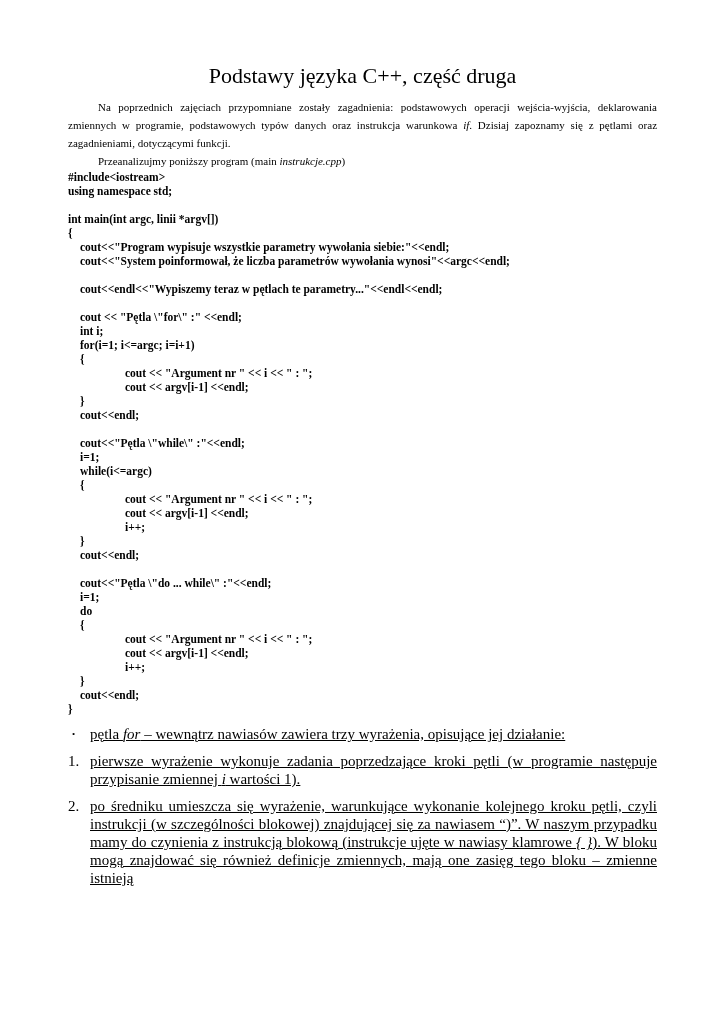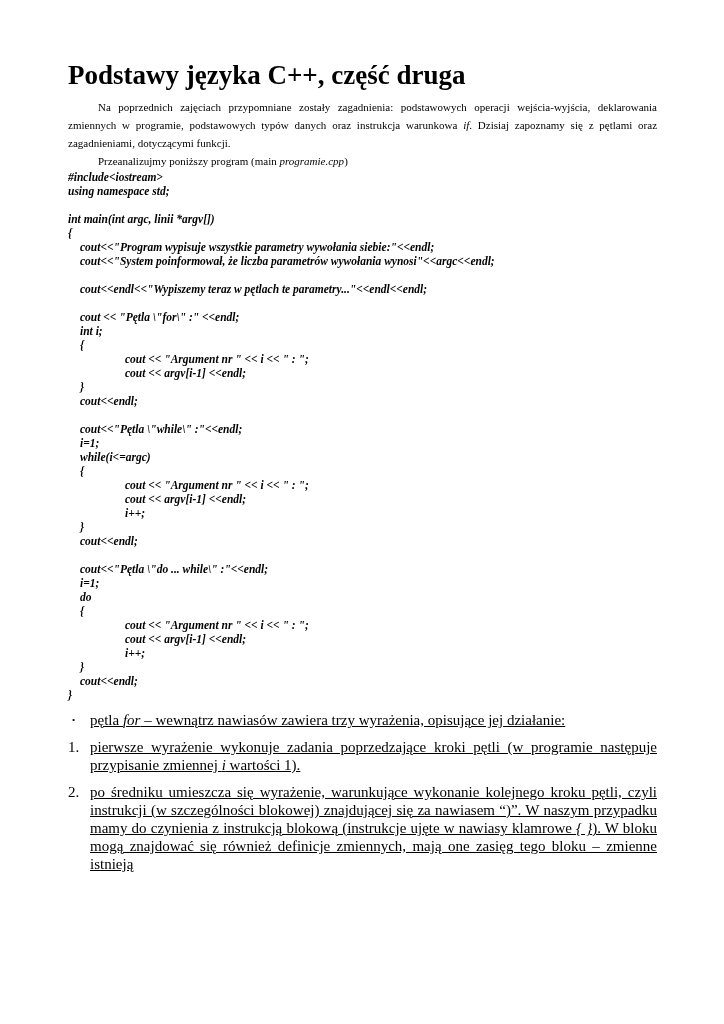--- a/index.html
+++ b/index.html
@@ -8,40 +8,40 @@
     width: 724px; height: 1024px;
     background: #ffffff;
     color: #000000;
     font-family: "Liberation Serif", serif;
     overflow: hidden;
     position: relative;
   }
   .content { padding: 64px 67px 0 68px; }
 
   h1.title {
-    font-size: 27px; line-height: 23px; font-weight: 700;
-    margin: 0 0 11px 0;
+    font-size: 22px; line-height: 23px; font-weight: 400;
+    text-align: center; margin: 0 0 11px 0;
   }
 
   p.body {
     font-size: 11px; line-height: 18px;
     text-align: justify; margin: 0;
   }
   .first-indent { text-indent: 30px; }
   .p-intro   { margin-bottom: 10px; }
   .p-analyze { margin-bottom: 13px; text-align: left; }
   .p-discussion { margin-bottom: 6px; }
 
   .code {
     font-family: "Liberation Serif", serif;
     font-weight: 700;
     font-size: 11.5px; line-height: 14px;
     margin: 0 0 3px 0;
   }
-  .code .ln { white-space: pre; font-style: italic; }
+  .code .ln { white-space: pre; }
   .code .ind0 { padding-left: 0; }
   .code .ind1 { padding-left: 12px; }
   .code .ind2 { padding-left: 57px; }
 
   .li {
     display: flex; align-items: flex-start;
     font-size: 15px; line-height: 18px;
     margin-top: 9px;
   }
   .li .marker { flex: 0 0 22px; width: 22px; }
@@ -53,35 +53,36 @@
 </head>
 <body>
 
 <div class="page">
   <div class="content">
 
     <h1 class="title">Podstawy języka C++, część druga</h1>
 
     <p class="body first-indent p-intro"><span>Na poprzednich zajęciach przypomniane zostały zagadnienia: podstawowych operacji wejścia-wyjścia, deklarowania zmiennych w programie, podstawowych typów danych oraz instrukcja warunkowa </span><em>if</em><span>. Dzisiaj zapoznamy się z pętlami oraz zagadnieniami, dotyczącymi funkcji.</span></p>
 
-    <p class="body first-indent p-analyze"><span>Przeanalizujmy poniższy program (main </span><em>programie.cpp</em><span>)</span></p>
+    <p class="body first-indent p-analyze"><span>Przeanalizujmy poniższy program (main </span><em>instrukcje.cpp</em><span>)</span></p>
 
     <div class="code">
         <div class="ln ind0">#include&lt;iostream&gt;</div>
         <div class="ln ind0">using namespace std;</div>
         <div class="ln ind0">&nbsp;</div>
         <div class="ln ind0">int main(int argc, linii *argv[])</div>
         <div class="ln ind0">{</div>
         <div class="ln ind1">cout&lt;&lt;"Program wypisuje wszystkie parametry wywołania siebie:"&lt;&lt;endl;</div>
         <div class="ln ind1">cout&lt;&lt;"System poinformował, że liczba parametrów wywołania wynosi"&lt;&lt;argc&lt;&lt;endl;</div>
         <div class="ln ind0">&nbsp;</div>
         <div class="ln ind1">cout&lt;&lt;endl&lt;&lt;"Wypiszemy teraz w pętlach te parametry..."&lt;&lt;endl&lt;&lt;endl;</div>
         <div class="ln ind0">&nbsp;</div>
         <div class="ln ind1">cout &lt;&lt; "Pętla \"for\" :" &lt;&lt;endl;</div>
         <div class="ln ind1">int i;</div>
+        <div class="ln ind1">for(i=1; i&lt;=argc; i=i+1)</div>
         <div class="ln ind1">{</div>
         <div class="ln ind2">cout &lt;&lt; "Argument nr " &lt;&lt; i &lt;&lt; " : ";</div>
         <div class="ln ind2">cout &lt;&lt; argv[i-1] &lt;&lt;endl;</div>
         <div class="ln ind1">}</div>
         <div class="ln ind1">cout&lt;&lt;endl;</div>
         <div class="ln ind0">&nbsp;</div>
         <div class="ln ind1">cout&lt;&lt;"Pętla \"while\" :"&lt;&lt;endl;</div>
         <div class="ln ind1">i=1;</div>
         <div class="ln ind1">while(i&lt;=argc)</div>
         <div class="ln ind1">{</div>

